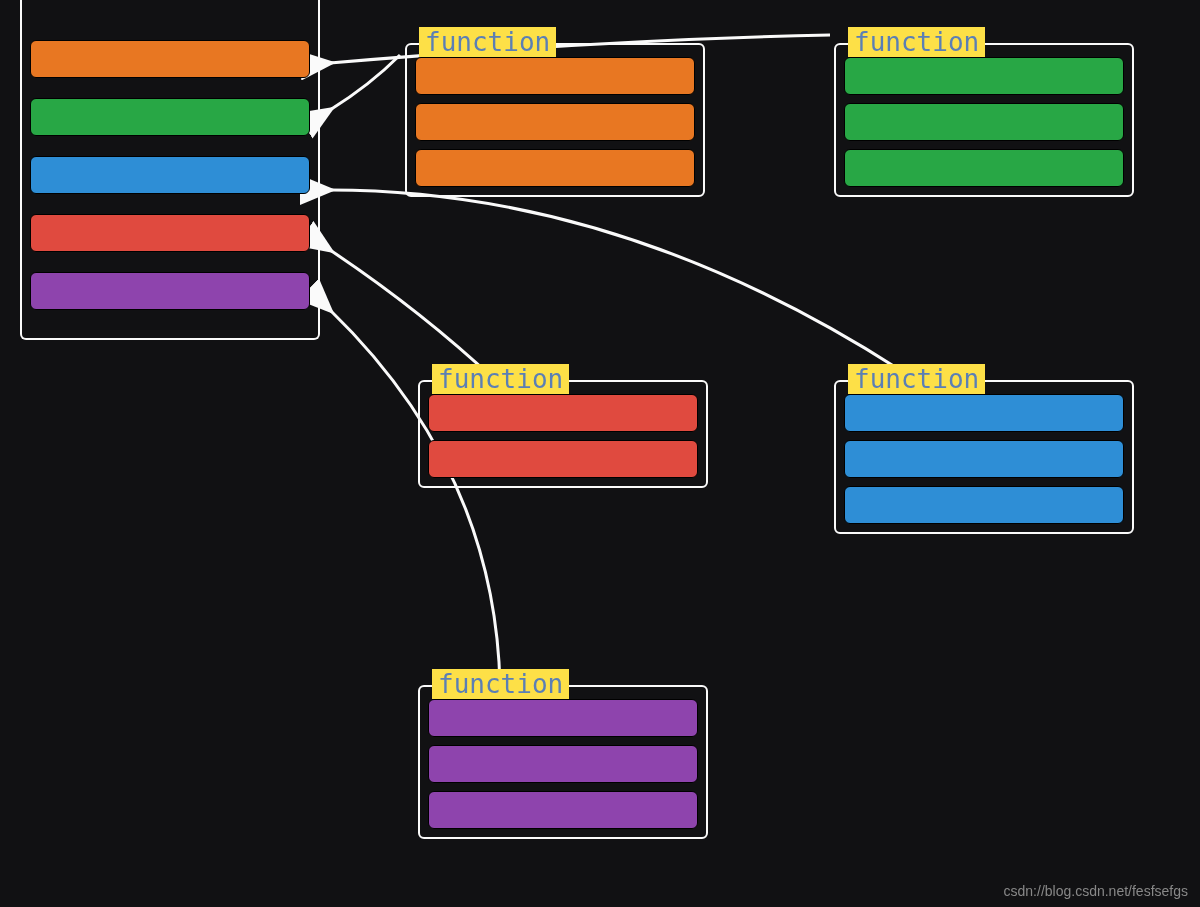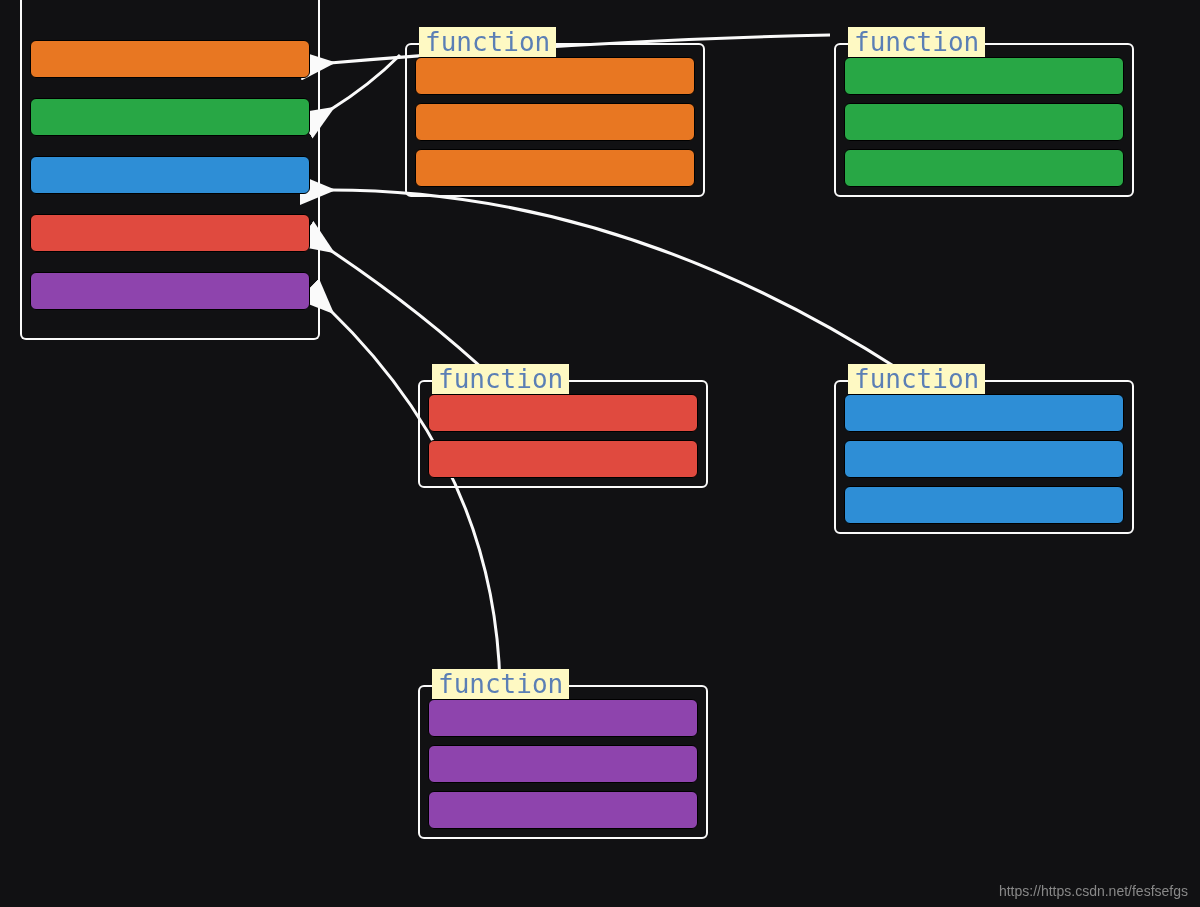--- a/index.html
+++ b/index.html
@@ -14,21 +14,21 @@
     .box {
       position: absolute;
       border: 2.5px solid #fafafa;
       border-radius: 6px;
       padding: 12px 8px 8px 8px;
     }
     .box-label {
       position: absolute;
       top: -18px;
       left: 12px;
-      background: #fef9c3;
+      background: #fde047;
       padding: 0 6px;
       color: #5b7fb5;
       font-size: 26px;
       font-weight: 500;
     }
     .bar {
       height: 38px;
       border-radius: 6px;
       border: 1.5px solid #000;
       margin-bottom: 8px;
@@ -62,21 +62,21 @@
   </defs>
   <g id="arrow-paths">
       <path d="M 830 35 Q 600 40 330 63" stroke="#fafafa" stroke-width="3" fill="none" marker-end="url(#arrowhead)"></path>
       <path d="M 400 55 Q 370 85 330 110" stroke="#fafafa" stroke-width="3" fill="none" marker-end="url(#arrowhead)"></path>
       <path d="M 900 370 Q 620 190 330 190" stroke="#fafafa" stroke-width="3" fill="none" marker-end="url(#arrowhead)"></path>
       <path d="M 495 380 Q 420 310 330 250" stroke="#fafafa" stroke-width="3" fill="none" marker-end="url(#arrowhead)"></path>
       <path d="M 500 685 Q 495 470 330 310" stroke="#fafafa" stroke-width="3" fill="none" marker-end="url(#arrowhead)"></path>
     </g>
 </svg>
 
-<div class="watermark">https://https.csdn.net/fesfsefgs</div>
+<div class="watermark">csdn://blog.csdn.net/fesfsefgs</div>
 
 <div class="box" style="left: 20px; top: 0px; width: 300px; border-top: none; border-top-left-radius: 0px; border-top-right-radius: 0px; padding-top: 40px;">
     <div class="bar" style="background: rgb(232, 119, 34); margin-bottom: 20px;"></div>
     <div class="bar" style="background: rgb(40, 167, 69); margin-bottom: 20px;"></div>
     <div class="bar" style="background: rgb(46, 142, 214); margin-bottom: 20px;"></div>
     <div class="bar" style="background: rgb(224, 74, 63); margin-bottom: 20px;"></div>
     <div class="bar" style="background: rgb(142, 68, 173); margin-bottom: 20px;"></div>
   </div>
 <div class="box" style="left: 405px; top: 43px; width: 300px;">
     <div class="box-label">function</div>

